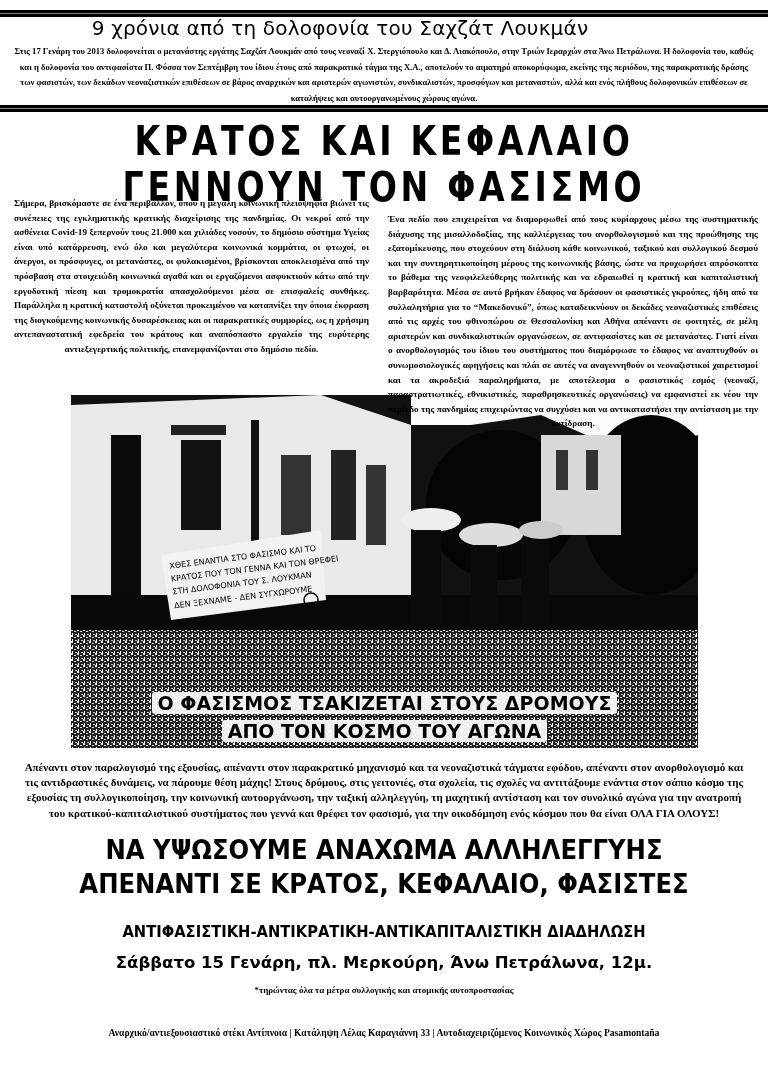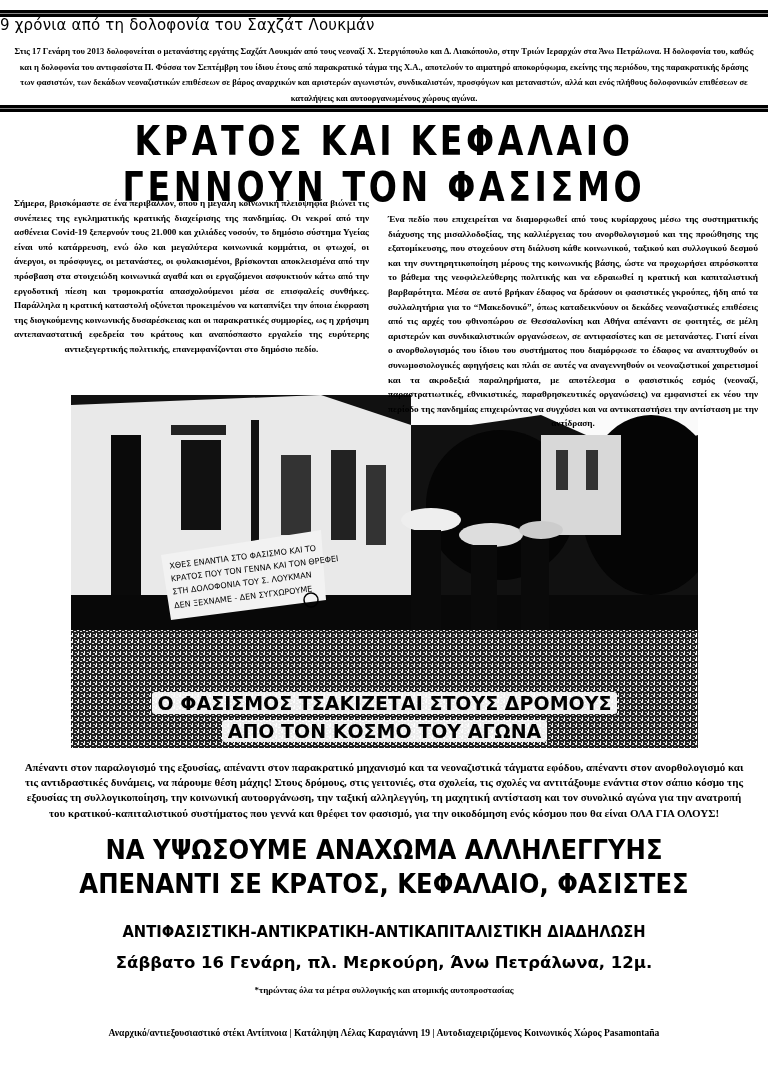--- a/index.html
+++ b/index.html
@@ -1,21 +1,21 @@
 <!DOCTYPE html>
 <html><head>
 <meta charset="utf-8">
 <style>
   html, body { margin:0; padding:0; background:#fff; }
   body { width:768px; height:1075px; position:relative; overflow:hidden; color:#000; font-family:"Liberation Serif", serif; }
   .rule { position:absolute; left:0; width:768px; height:7px; background:#000; }
   .rule::after { content:""; position:absolute; left:0; right:0; top:3px; height:1px; background:#888; }
   .rule.top { top:10px; }
   .rule.mid { top:105px; }
-  .header-title { position:absolute; top:16px; left:0; width:680px; font-family:"DejaVu Sans", sans-serif; font-size:15px; font-weight:500; letter-spacing:0.2px; }
+  .header-title { position:absolute; top:16px; left:0; width:680px; text-align:center; font-family:"DejaVu Sans", sans-serif; font-size:20px; font-weight:500; letter-spacing:0.2px; }
   .intro { position:absolute; top:44px; left:14px; width:740px; text-align:center; font-size:8.6px; font-weight:bold; line-height:15.5px; font-family:Liberation Serif, serif; }
   .main-title { position:absolute; top:118px; left:0; width:768px; text-align:center; font-family:"DejaVu Sans Condensed","DejaVu Sans", sans-serif; font-weight:bold; font-size:40px; line-height:46px; letter-spacing:4px; transform:scaleX(0.92); }
   .col { position:absolute; top:196px; width:355px; font-size:9.2px; font-weight:bold; line-height:14.6px; text-align:justify; text-align-last:center; }
   .col.left { left:14px; }
   .col.right { left:388px; width:370px; top:212px; z-index:3; }
   .photo { position:absolute; left:71px; top:395px; width:627px; height:353px; background:#111; overflow:hidden; z-index:1; }
   .photo svg { position:absolute; left:0; top:0; }
   .photo-caption { position:absolute; left:0; width:627px; text-align:center; font-family:"DejaVu Sans", sans-serif; font-weight:bold; font-size:19px; color:#000; }
   .photo-caption span { background:rgba(255,255,255,0.92); padding:0 6px; border-radius:3px; }
   .cap1 { top:297px; }
@@ -98,18 +98,18 @@
 </div>
 
 <p class="closing" style="margin:0">Απέναντι στον παραλογισμό της εξουσίας, απέναντι στον παρακρατικό μηχανισμό και τα νεοναζιστικά τάγματα εφόδου, απέναντι στον ανορθολογισμό και τις αντιδραστικές δυνάμεις, να πάρουμε θέση μάχης! Στους δρόμους, στις γειτονιές, στα σχολεία, τις σχολές να αντιτάξουμε ενάντια στον σάπιο κόσμο της εξουσίας τη συλλογικοποίηση, την κοινωνική αυτοοργάνωση, την ταξική αλληλεγγύη, τη μαχητική αντίσταση και τον συνολικό αγώνα για την ανατροπή του κρατικού-καπιταλιστικού συστήματος που γεννά και θρέφει τον φασισμό, για την οικοδόμηση ενός κόσμου που θα είναι ΟΛΑ ΓΙΑ ΟΛΟΥΣ!</p>
 
 <div class="slogan">
   <div>ΝΑ ΥΨΩΣΟΥΜΕ ΑΝΑΧΩΜΑ ΑΛΛΗΛΕΓΓΥΗΣ</div>
   <div>ΑΠΕΝΑΝΤΙ ΣΕ ΚΡΑΤΟΣ, ΚΕΦΑΛΑΙΟ, ΦΑΣΙΣΤΕΣ</div>
 </div>
 
 <div class="event-type">ΑΝΤΙΦΑΣΙΣΤΙΚΗ-ΑΝΤΙΚΡΑΤΙΚΗ-ΑΝΤΙΚΑΠΙΤΑΛΙΣΤΙΚΗ ΔΙΑΔΗΛΩΣΗ</div>
-<div class="event-when">Σάββατο 16 Γενάρη, πλ. Μερκούρη, Άνω Πετράλωνα, 12μ.</div>
+<div class="event-when">Σάββατο 15 Γενάρη, πλ. Μερκούρη, Άνω Πετράλωνα, 12μ.</div>
 <div class="note">*τηρώντας όλα τα μέτρα συλλογικής και ατομικής αυτοπροστασίας</div>
 
 <div class="signers">
-  <div>Αναρχικό/αντιεξουσιαστικό στέκι Αντίπνοια | Κατάληψη Λέλας Καραγιάννη 19 | Αυτοδιαχειριζόμενος Κοινωνικός Χώρος Pasamontaña</div>
+  <div>Αναρχικό/αντιεξουσιαστικό στέκι Αντίπνοια | Κατάληψη Λέλας Καραγιάννη 33 | Αυτοδιαχειριζόμενος Κοινωνικός Χώρος Pasamontaña</div>
 </div>
 
 </body></html>

